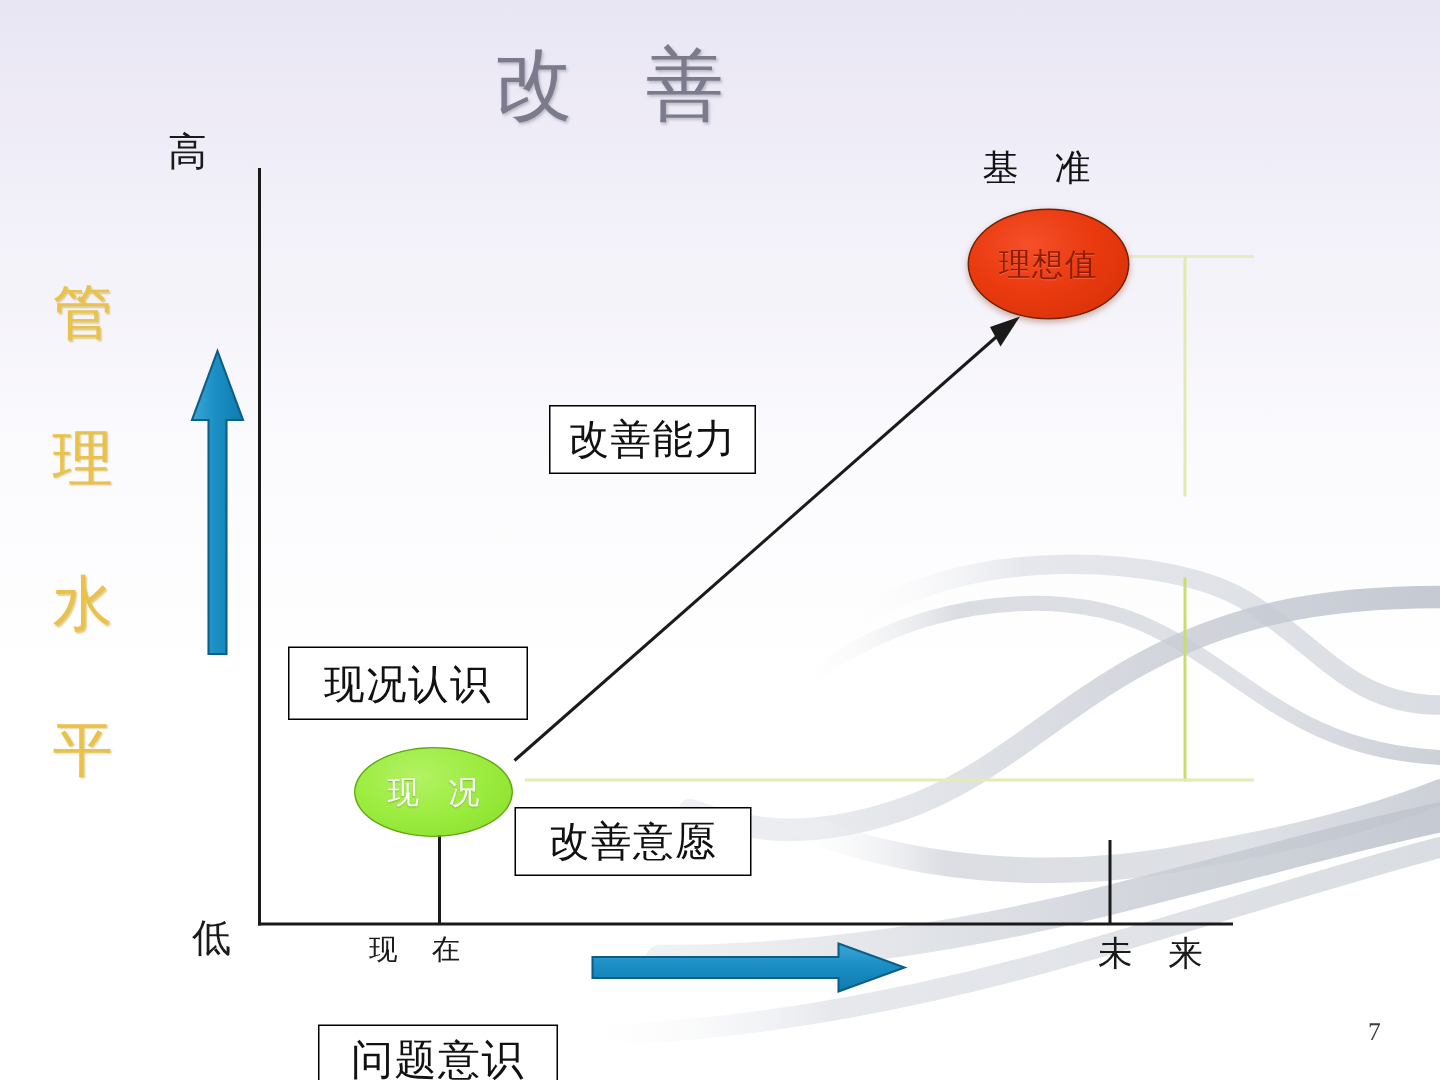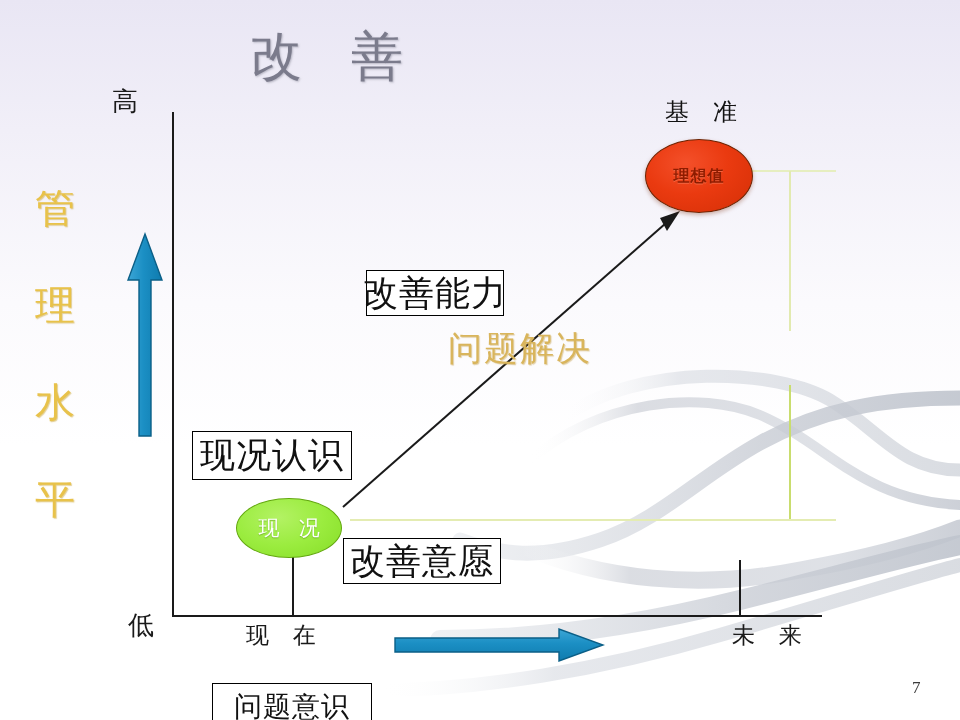--- a/index.html
+++ b/index.html
@@ -27,21 +27,21 @@
     width: 960px; height: 720px;
     pointer-events: none;
   }
 
   
   .title {
     position: absolute;
     left: 250px;
     top: 22px;
     width: 330px;
-    text-align: left;
+    text-align: center;
     font-size: 52px;
     letter-spacing: 18px;
     color: #7b7b8c;
     font-family: "Liberation Serif", "DejaVu Serif", serif;
     text-shadow: 1px 1px 2px rgba(140,140,155,0.55);
     white-space: nowrap;
   }
 
   
   .axis-v {
@@ -89,21 +89,21 @@
     position: absolute;
     left: 128px;
     top: 608px;
     font-size: 26px;
     color: #1a1a1a;
   }
   .lbl-now-axis {
     position: absolute;
     left: 246px;
     top: 620px;
-    font-size: 23px;
+    font-size: 19px;
     letter-spacing: 9px;
     color: #1a1a1a;
     white-space: nowrap;
   }
   .lbl-future-axis {
     position: absolute;
     left: 700px;
     top: 620px;
     font-size: 23px;
     letter-spacing: 9px;
@@ -152,24 +152,24 @@
     height: 72px;
     border-radius: 50%;
     background: radial-gradient(ellipse at 38% 32%, #f4502a 0%, #ea3a10 45%, #d42f06 100%);
     border: 1.5px solid #6d2200;
     box-shadow: 0 2px 4px rgba(120,40,10,0.35);
     display: flex;
     align-items: center;
     justify-content: center;
   }
   .ellipse-ideal .etext {
-    font-size: 16px;
+    font-size: 21px;
     color: #8e1c00;
     letter-spacing: 1px;
-    font-weight: bold;
+    font-weight: normal;
     text-shadow: 0 1px 0 rgba(255,170,140,0.35);
     white-space: nowrap;
   }
   .ellipse-current {
     position: absolute;
     left: 236px;
     top: 498px;
     width: 104px;
     height: 58px;
     border-radius: 50%;
@@ -188,38 +188,37 @@
     white-space: nowrap;
     text-align: center;
   }
 
   
   .lbl-benchmark {
     position: absolute;
     left: 646px;
     top: 96px;
     width: 110px;
-    text-align: center;
     font-size: 24px;
     letter-spacing: 9px;
     text-indent: 9px;
     color: #121212;
     white-space: nowrap;
   }
 
   
   .boxlabel {
     position: absolute;
     border: 1.6px solid #000000;
     background: #ffffff;
     color: #111111;
     display: flex;
     align-items: center;
     justify-content: center;
-    font-size: 35px;
+    font-size: 27px;
     letter-spacing: 1px;
     white-space: nowrap;
   }
   .box-ability  { left: 366px; top: 270px; width: 136px; height: 44px; }
   .box-aware    { left: 192px; top: 431px; width: 158px; height: 47px; }
   .box-will     { left: 343px; top: 538px; width: 156px; height: 44px; }
   .box-problem  { left: 212px; top: 683px; width: 158px; height: 46px; font-size: 28px; }
 
   
   .gold-solve {
@@ -389,17 +388,16 @@
 
   <div class="ellipse-current">
     <span class="etext">现 况</span>
   </div>
 
   <div class="boxlabel box-ability">改善能力</div>
   <div class="boxlabel box-aware">现况认识</div>
   <div class="boxlabel box-will">改善意愿</div>
   <div class="boxlabel box-problem">问题意识</div>
 
-  <div class="gold-solve">问题解决</div>
 
   <div class="pagenum">7</div>
 
 </div>
 
 </body></html>

